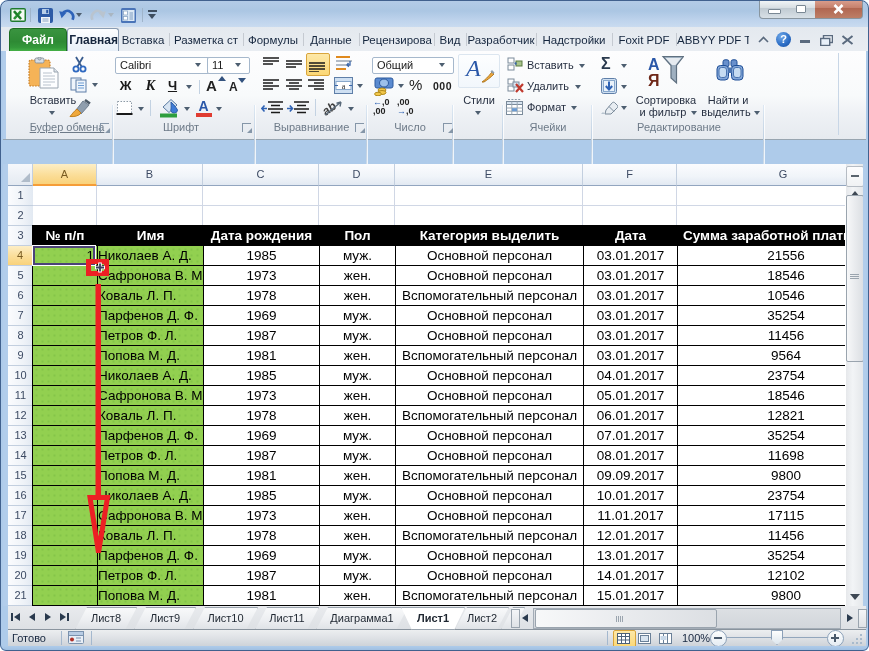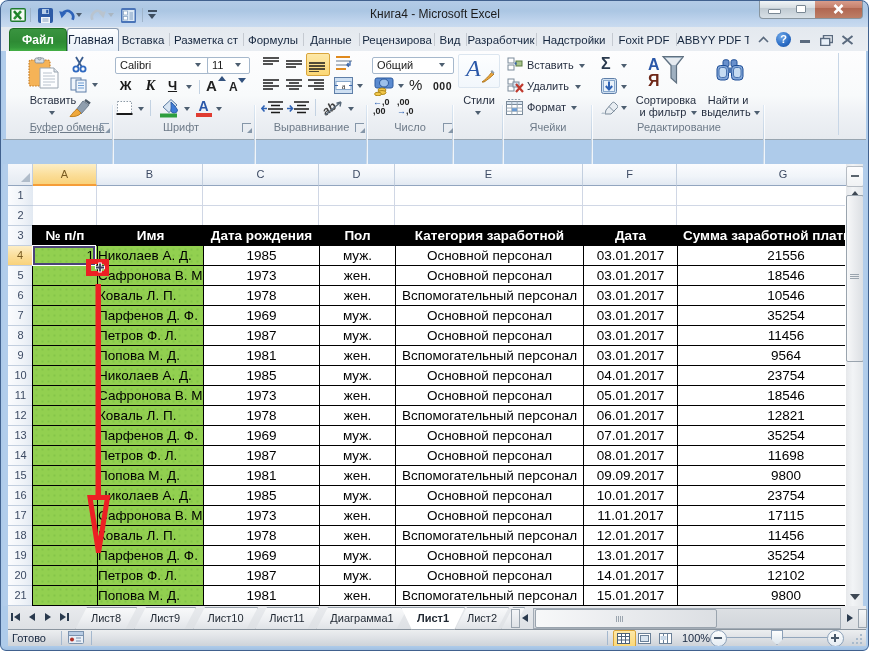--- a/index.html
+++ b/index.html
@@ -17,21 +17,21 @@
 #bottomedge{left:0;top:646px;width:869px;height:5px;background:linear-gradient(#aecbea,#9dbde0);border-radius:0 0 6px 6px;}
 #title{left:300px;top:7px;width:270px;text-align:center;font-size:12px;color:#1c1c1c;}
 
 #winbtns{left:759px;top:0;width:104px;height:19px;}
 .wbtn{position:absolute;top:0;height:18px;border:1px solid #88959f;background:linear-gradient(#f4f7f9,#d6dde2 45%,#c0cad2 45%,#d8e0e6);}
 .wbtn.close{background:linear-gradient(#dba08f,#c47f6a 45%,#b06650 45%,#bd7e66);}
 
 .rtab{position:absolute;top:29px;height:22px;font-size:11.5px;color:#15263e;text-align:center;line-height:22px;white-space:nowrap;overflow:hidden;}
 .tsep{position:absolute;top:33px;height:13px;width:1px;background:#c5cad1;}
 #filetab{left:9px;top:28px;width:56px;height:23px;background:linear-gradient(#3a9440,#2e8a34 55%,#33983a 80%,#4ab64a);border:1px solid #1d6d22;border-radius:4px 4px 0 0;color:#fff;font-weight:bold;font-size:12px;text-align:center;line-height:23px;}
-#hometab{left:67px;top:28px;width:50px;height:23px;background:linear-gradient(#fdfeff,#f1f6fb 50%,#e7eff8);border:1px solid #8a9cb2;border-bottom:none;border-radius:3px 3px 0 0;font-size:12px;text-align:left;line-height:23px;color:#15263e;}
+#hometab{left:67px;top:28px;width:50px;height:23px;background:linear-gradient(#fdfeff,#f1f6fb 50%,#e7eff8);border:1px solid #8a9cb2;border-bottom:none;border-radius:3px 3px 0 0;font-size:12px;text-align:right;line-height:23px;color:#15263e;font-weight:bold;}
 .gsep{position:absolute;top:54px;height:78px;width:1px;background:linear-gradient(#dde8f3,#bccddf 50%,#dde8f3);box-shadow:1px 0 0 rgba(255,255,255,.8);}
 .glabel{position:absolute;top:70px;height:12px;font-size:11px;color:#6d7a88;text-align:center;width:100%;}
 .launch{position:absolute;top:72px;width:8px;height:8px;border-left:1px solid #8596a8;border-top:1px solid #8596a8;}
 .launch:after{content:"";position:absolute;right:-1px;bottom:-1px;width:5px;height:5px;background:#8596a8;clip-path:polygon(100% 0,100% 100%,0 100%);}
 .combo{position:absolute;background:#fff;border:1px solid #a6b8cc;border-radius:2px;font-size:11px;color:#1a1a1a;}
 .cardn{position:absolute;width:0;height:0;border-left:3px solid transparent;border-right:3px solid transparent;border-top:4px solid #4d5e70;}
 .btxt{position:absolute;font-size:11px;color:#273042;}
 
 #namebox{left:5px;top:1px;width:162px;height:19px;background:#fff;border:1px solid #c6ccd3;border-top:none;border-left:none;}
 #fxglyph{font-style:italic;font-family:"Liberation Serif",serif;font-weight:bold;color:#35243a;font-size:14px;}
@@ -82,21 +82,20 @@
     <svg class="abs" style="left:121px;top:8px" width="15" height="15" viewBox="0 0 15 15">
       <rect x="0" y="0" width="15" height="15" rx="1.5" fill="#4a74b8"></rect>
       <rect x="1.5" y="2" width="12" height="11" fill="#dce9f6"></rect>
       <rect x="2.5" y="3" width="4" height="4" fill="#fff" stroke="#8aa5c4" stroke-width="0.8"></rect>
       <rect x="2.5" y="8.5" width="4" height="3.5" fill="#fff" stroke="#8aa5c4" stroke-width="0.8"></rect>
       <path d="M8.5 5 L12 5 M8.5 7 L12 7 M8.5 9 L12 9 M8.5 11 L12 11" stroke="#7e9cc0" stroke-width="1"></path>
     </svg>
     <div class="abs" style="left:142px;top:8px;width:1px;height:14px;background:#9fb4ca"></div>
     <div class="abs" style="left:148px;top:10px;width:9px;height:2px;background:#3e4e60"></div>
     <div class="cardn abs" style="left:148px;top:14px;border-left-width:4.5px;border-right-width:4.5px;border-top-width:5px;border-top-color:#3e4e60"></div>
-    <div id="title" class="abs">Книга4  - Microsoft Excel</div>
     <div id="winbtns" class="abs">
       <div class="wbtn" style="left:0;width:28px;border-radius:0 0 0 4px;border-top:none;">
         <div class="abs" style="left:8px;top:9px;width:11px;height:3px;background:#fff;border:1px solid #7a8894;border-radius:1px"></div>
       </div>
       <div class="wbtn" style="left:28px;width:28px;border-top:none;border-left:none;">
         <div class="abs" style="left:9px;top:5px;width:8px;height:6px;background:#fff;border:1.5px solid #7a8894;border-radius:1px"></div>
       </div>
       <div class="wbtn close" style="left:56px;width:47px;border-radius:0 0 4px 0;border-top:none;border-left:none;">
         <svg class="abs" style="left:18px;top:4px" width="11" height="10" viewBox="0 0 11 10">
             <path d="M1.5 1 L9.5 9 M9.5 1 L1.5 9" stroke="#fff" stroke-width="2.6"></path>
@@ -401,21 +400,21 @@
             <col style="width:188px">
             <col style="width:94px">
             <col style="width:217px">
           </colgroup>
         <tbody>
             <tr>
               <td class="hdr">№ п/п</td>
               <td class="hdr">Имя</td>
               <td class="hdr">Дата рождения</td>
               <td class="hdr">Пол</td>
-              <td class="hdr">Категория заработной</td>
+              <td class="hdr">Категория выделить</td>
               <td class="hdr">Дата</td>
               <td class="hdr" style="text-align:left;padding-left:5px;">Сумма заработной платы</td>
             </tr>
         <tr>
               <td class="g" style="text-align:right;padding-right:3px;">1</td>
               <td class="g">Николаев А. Д.</td>
               <td class="d">1985</td>
               <td class="d">муж.</td>
               <td class="d">Основной персонал</td>
               <td class="d">03.01.2017</td>

